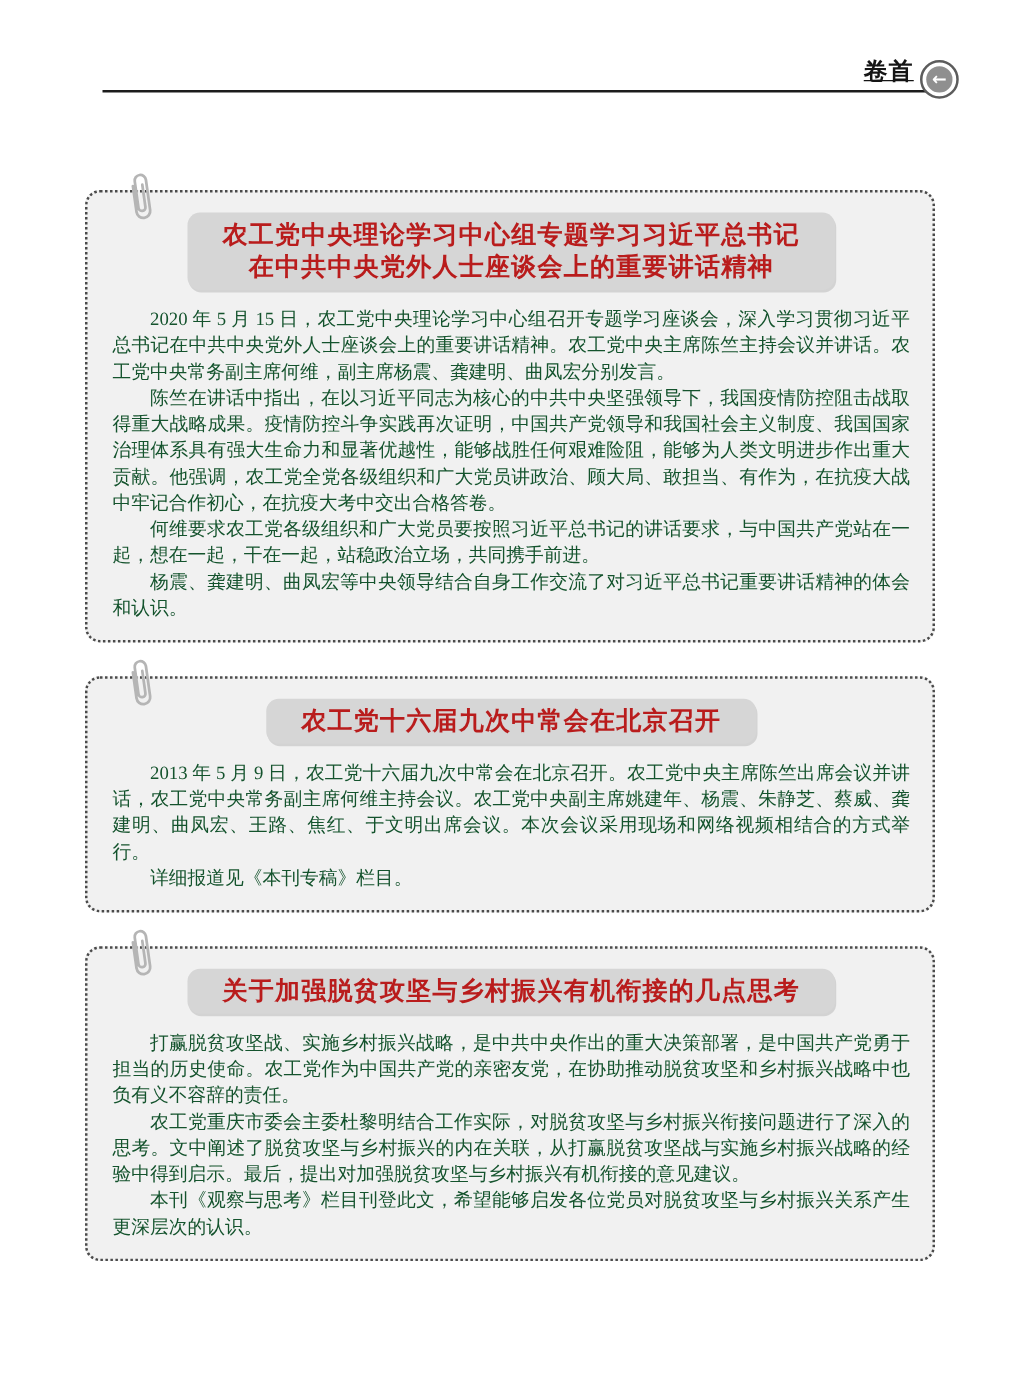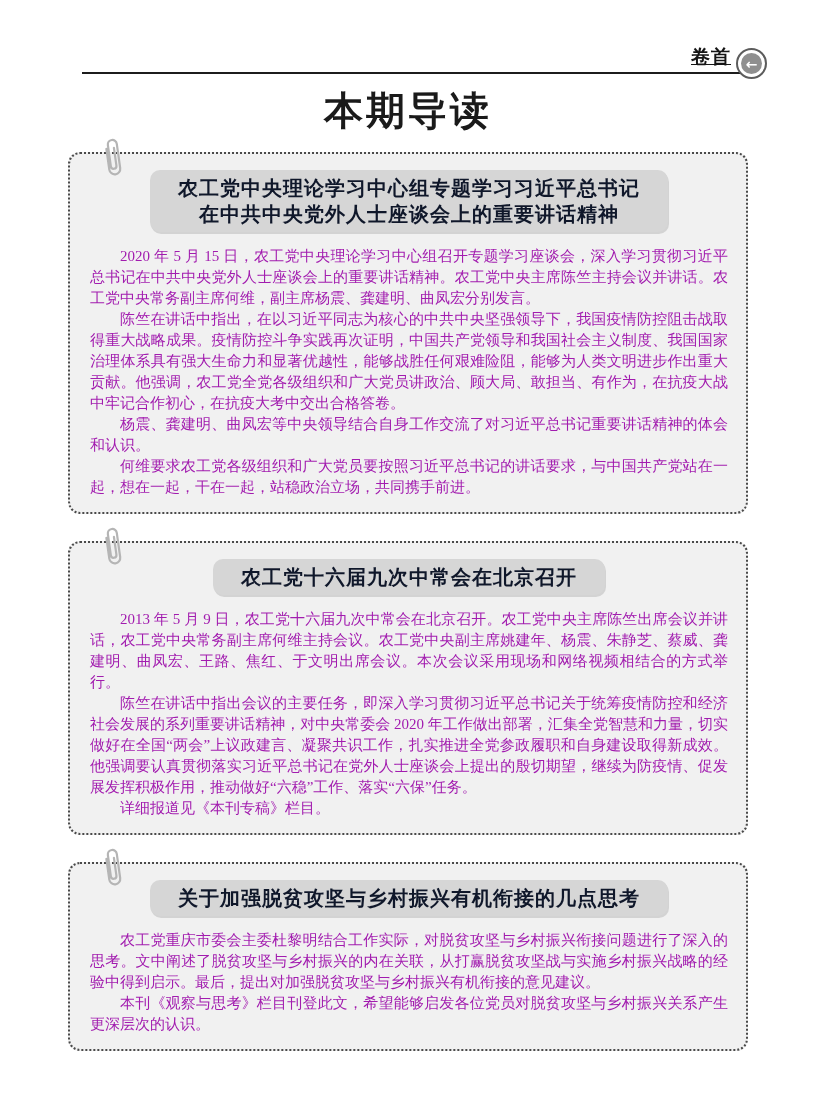--- a/index.html
+++ b/index.html
@@ -45,84 +45,83 @@
     position:absolute; top:-19px; left:30px; z-index:3;
     transform:rotate(-8deg);
   }
   .banner {
     width:fit-content; margin:0 auto 14px auto;
     background:#d6d6d6; border-radius:10px;
     padding:5px 28px; text-align:center;
     box-shadow:1px 2px 0 rgba(0,0,0,0.12);
   }
   .banner-line {
-    font-size:20px; font-weight:bold; color:#0f172a;
+    font-size:20px; font-weight:bold; color:#b91c1c;
     line-height:26px; letter-spacing:1px; white-space:nowrap;
   }
   .article-body p {
     font-size:15px; line-height:21px; text-align:justify;
-    text-indent:2em; color:#a21caf;
+    text-indent:2em; color:#14532d;
   }
 </style>
 </head>
 <body>
 
 <div class="header">
   <div class="rule"></div>
   <div class="section-label">卷首</div>
   <div class="back-icon">
     <div class="back-icon-inner">←</div>
   </div>
-  <div class="page-title">本期导读</div>
 </div>
 
 <div class="content">
 
   <div class="article-box">
     <div class="paperclip">
       <svg width="26" height="46" viewBox="0 0 26 46">
         <path d="M8 13 L8 34 a5.5 5.5 0 0 0 11 0 L19 9.5 a4.5 4.5 0 0 0 -9 0 L10 31 a2.8 2.8 0 0 0 5.6 0 L15.6 13" fill="none" stroke="#b5b5b5" stroke-width="2.2" stroke-linecap="round"></path>
       </svg>
     </div>
     <div class="banner">
       <div class="banner-line">农工党中央理论学习中心组专题学习习近平总书记</div>
       <div class="banner-line">在中共中央党外人士座谈会上的重要讲话精神</div>
     </div>
     <div class="article-body">
       <p>2020 年 5 月 15 日，农工党中央理论学习中心组召开专题学习座谈会，深入学习贯彻习近平总书记在中共中央党外人士座谈会上的重要讲话精神。农工党中央主席陈竺主持会议并讲话。农工党中央常务副主席何维，副主席杨震、龚建明、曲凤宏分别发言。</p>
       <p>陈竺在讲话中指出，在以习近平同志为核心的中共中央坚强领导下，我国疫情防控阻击战取得重大战略成果。疫情防控斗争实践再次证明，中国共产党领导和我国社会主义制度、我国国家治理体系具有强大生命力和显著优越性，能够战胜任何艰难险阻，能够为人类文明进步作出重大贡献。他强调，农工党全党各级组织和广大党员讲政治、顾大局、敢担当、有作为，在抗疫大战中牢记合作初心，在抗疫大考中交出合格答卷。</p>
+      <p>何维要求农工党各级组织和广大党员要按照习近平总书记的讲话要求，与中国共产党站在一起，想在一起，干在一起，站稳政治立场，共同携手前进。</p>
       <p>杨震、龚建明、曲凤宏等中央领导结合自身工作交流了对习近平总书记重要讲话精神的体会和认识。</p>
-      <p>何维要求农工党各级组织和广大党员要按照习近平总书记的讲话要求，与中国共产党站在一起，想在一起，干在一起，站稳政治立场，共同携手前进。</p>
     </div>
   </div>
 
   <div class="article-box">
     <div class="paperclip">
       <svg width="26" height="46" viewBox="0 0 26 46">
         <path d="M8 13 L8 34 a5.5 5.5 0 0 0 11 0 L19 9.5 a4.5 4.5 0 0 0 -9 0 L10 31 a2.8 2.8 0 0 0 5.6 0 L15.6 13" fill="none" stroke="#b5b5b5" stroke-width="2.2" stroke-linecap="round"></path>
       </svg>
     </div>
     <div class="banner">
       <div class="banner-line">农工党十六届九次中常会在北京召开</div>
     </div>
     <div class="article-body">
       <p>2013 年 5 月 9 日，农工党十六届九次中常会在北京召开。农工党中央主席陈竺出席会议并讲话，农工党中央常务副主席何维主持会议。农工党中央副主席姚建年、杨震、朱静芝、蔡威、龚建明、曲凤宏、王路、焦红、于文明出席会议。本次会议采用现场和网络视频相结合的方式举行。</p>
-      <p>陈竺在讲话中指出会议的主要任务，即深入学习贯彻习近平总书记关于统筹疫情防控和经济社会发展的系列重要讲话精神，对中央常委会 2020 年工作做出部署，汇集全党智慧和力量，切实做好在全国“两会”上议政建言、凝聚共识工作，扎实推进全党参政履职和自身建设取得新成效。他强调要认真贯彻落实习近平总书记在党外人士座谈会上提出的殷切期望，继续为防疫情、促发展发挥积极作用，推动做好“六稳”工作、落实“六保”任务。</p>
       <p>详细报道见《本刊专稿》栏目。</p>
     </div>
   </div>
 
   <div class="article-box">
     <div class="paperclip">
       <svg width="26" height="46" viewBox="0 0 26 46">
         <path d="M8 13 L8 34 a5.5 5.5 0 0 0 11 0 L19 9.5 a4.5 4.5 0 0 0 -9 0 L10 31 a2.8 2.8 0 0 0 5.6 0 L15.6 13" fill="none" stroke="#b5b5b5" stroke-width="2.2" stroke-linecap="round"></path>
       </svg>
     </div>
     <div class="banner">
       <div class="banner-line">关于加强脱贫攻坚与乡村振兴有机衔接的几点思考</div>
     </div>
     <div class="article-body">
+      <p>打赢脱贫攻坚战、实施乡村振兴战略，是中共中央作出的重大决策部署，是中国共产党勇于担当的历史使命。农工党作为中国共产党的亲密友党，在协助推动脱贫攻坚和乡村振兴战略中也负有义不容辞的责任。</p>
       <p>农工党重庆市委会主委杜黎明结合工作实际，对脱贫攻坚与乡村振兴衔接问题进行了深入的思考。文中阐述了脱贫攻坚与乡村振兴的内在关联，从打赢脱贫攻坚战与实施乡村振兴战略的经验中得到启示。最后，提出对加强脱贫攻坚与乡村振兴有机衔接的意见建议。</p>
       <p>本刊《观察与思考》栏目刊登此文，希望能够启发各位党员对脱贫攻坚与乡村振兴关系产生更深层次的认识。</p>
     </div>
   </div>
 
 </div>
 
 </body></html>

